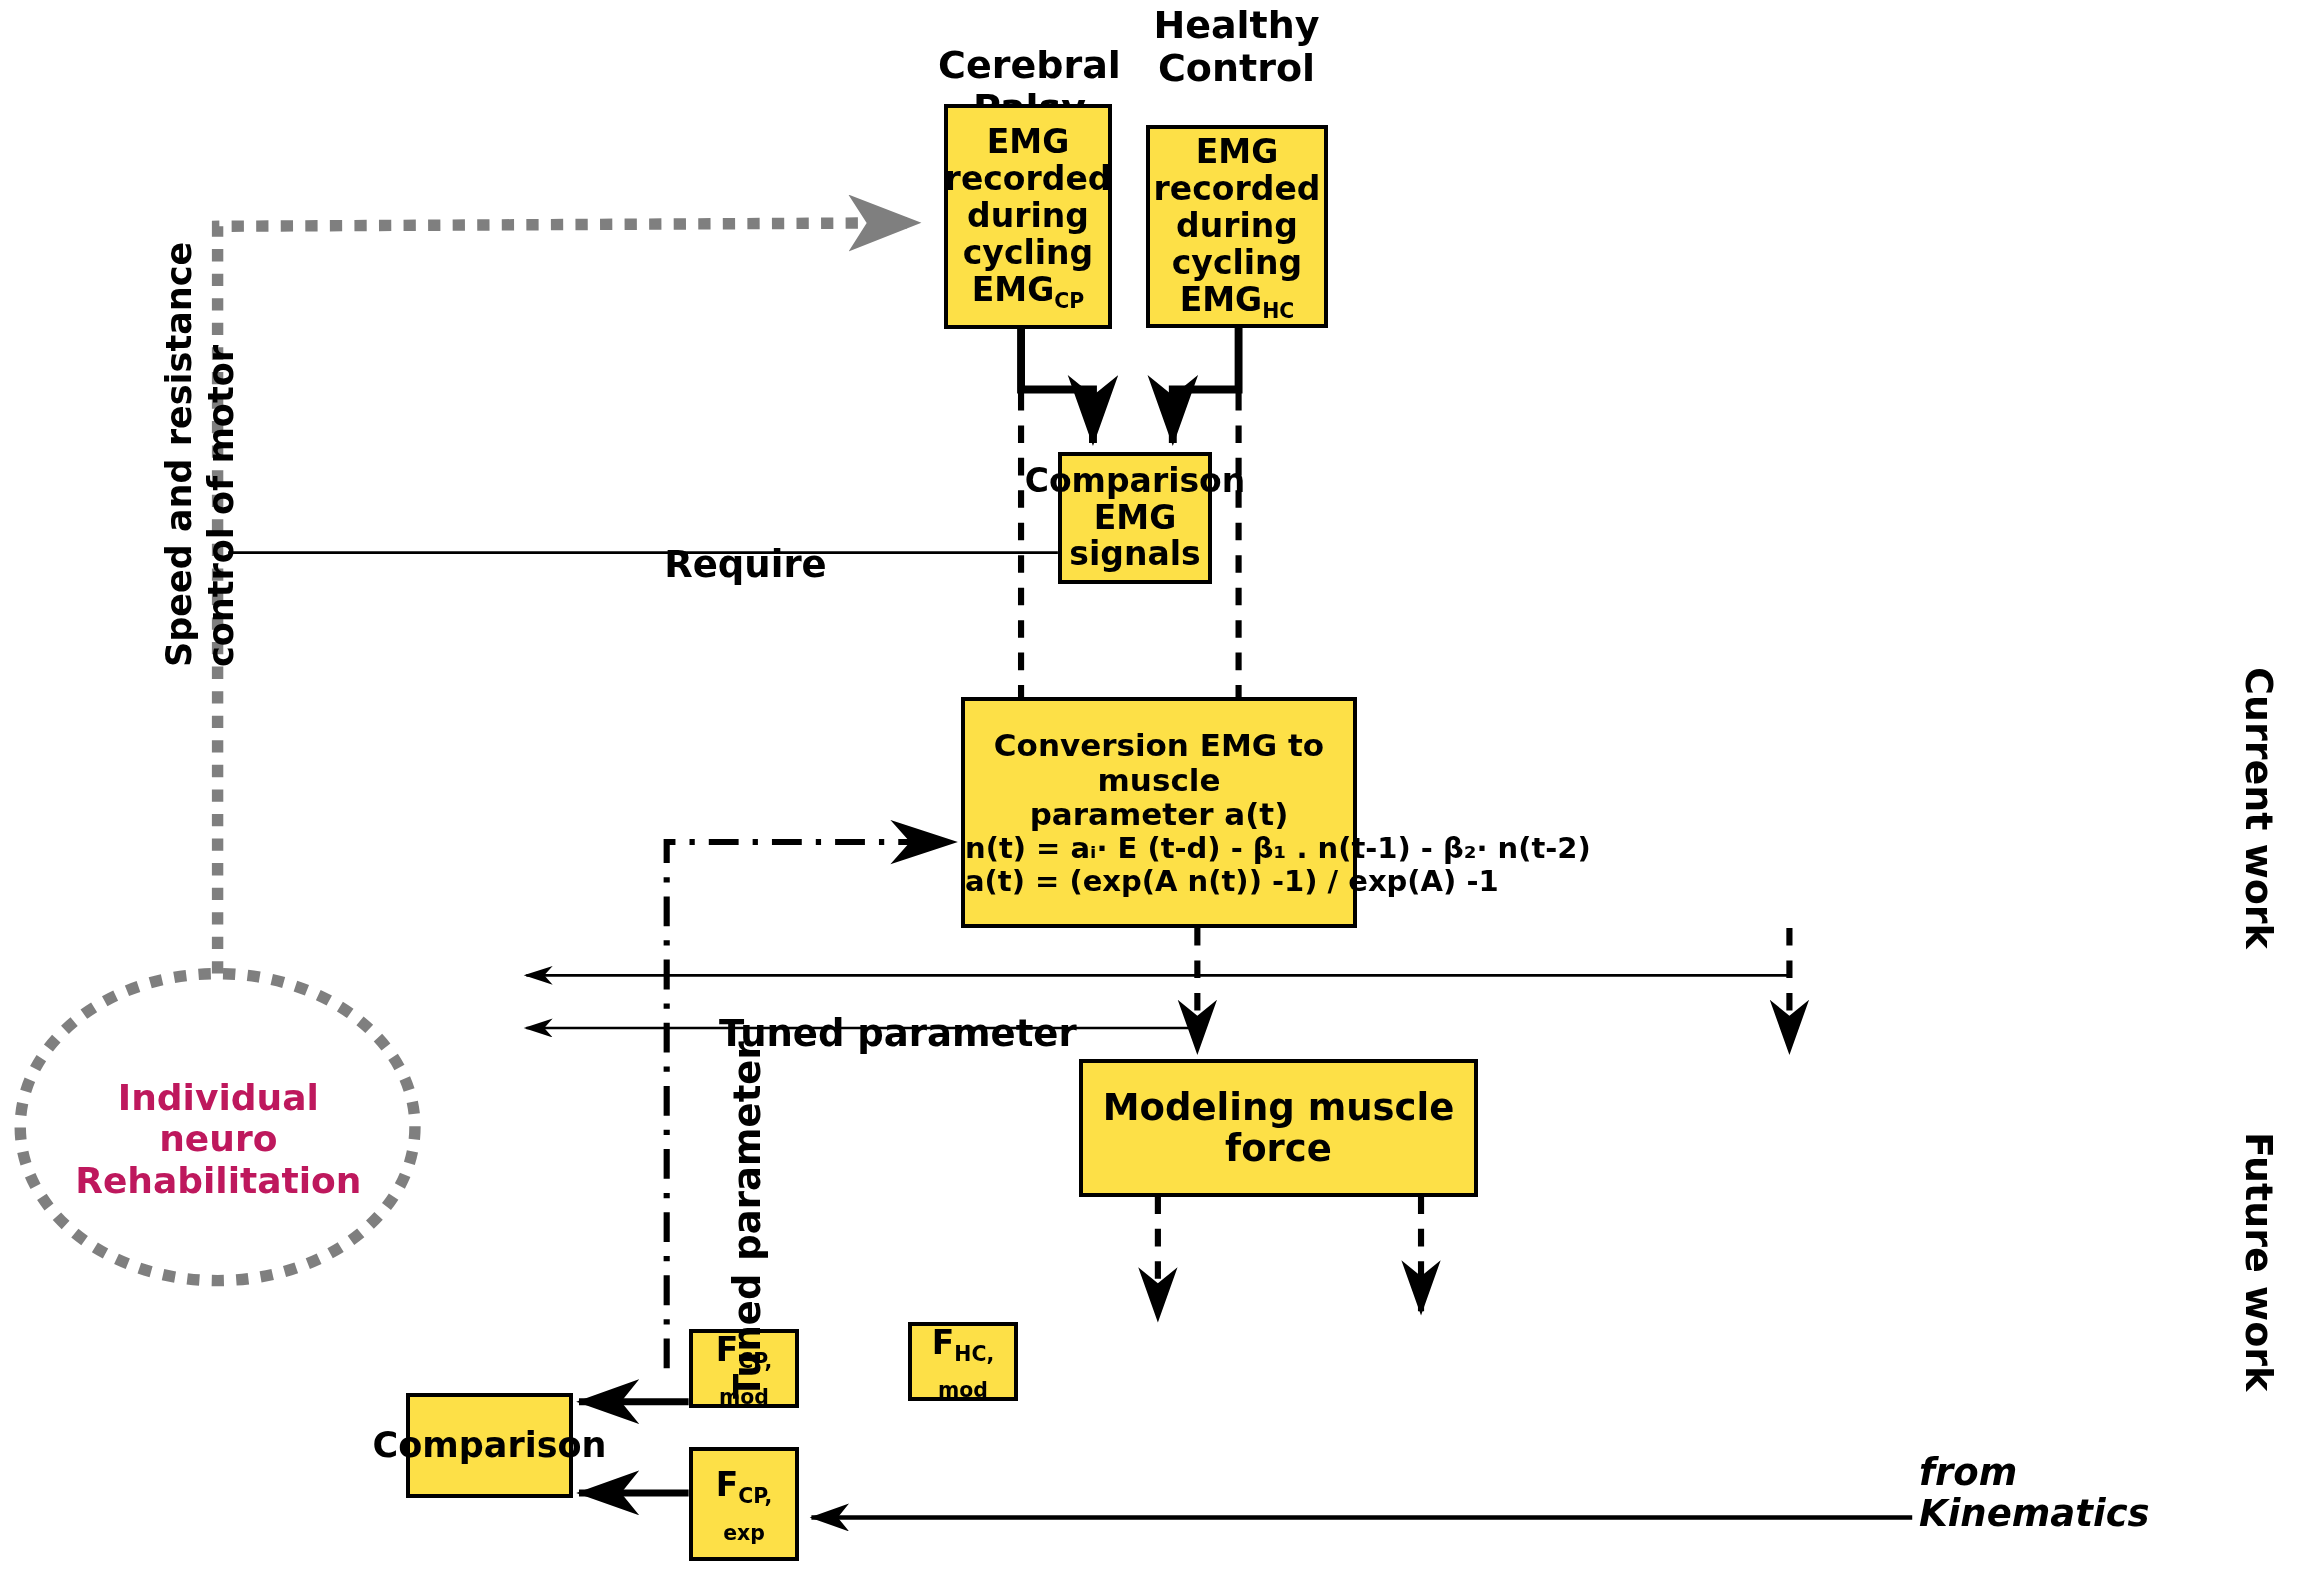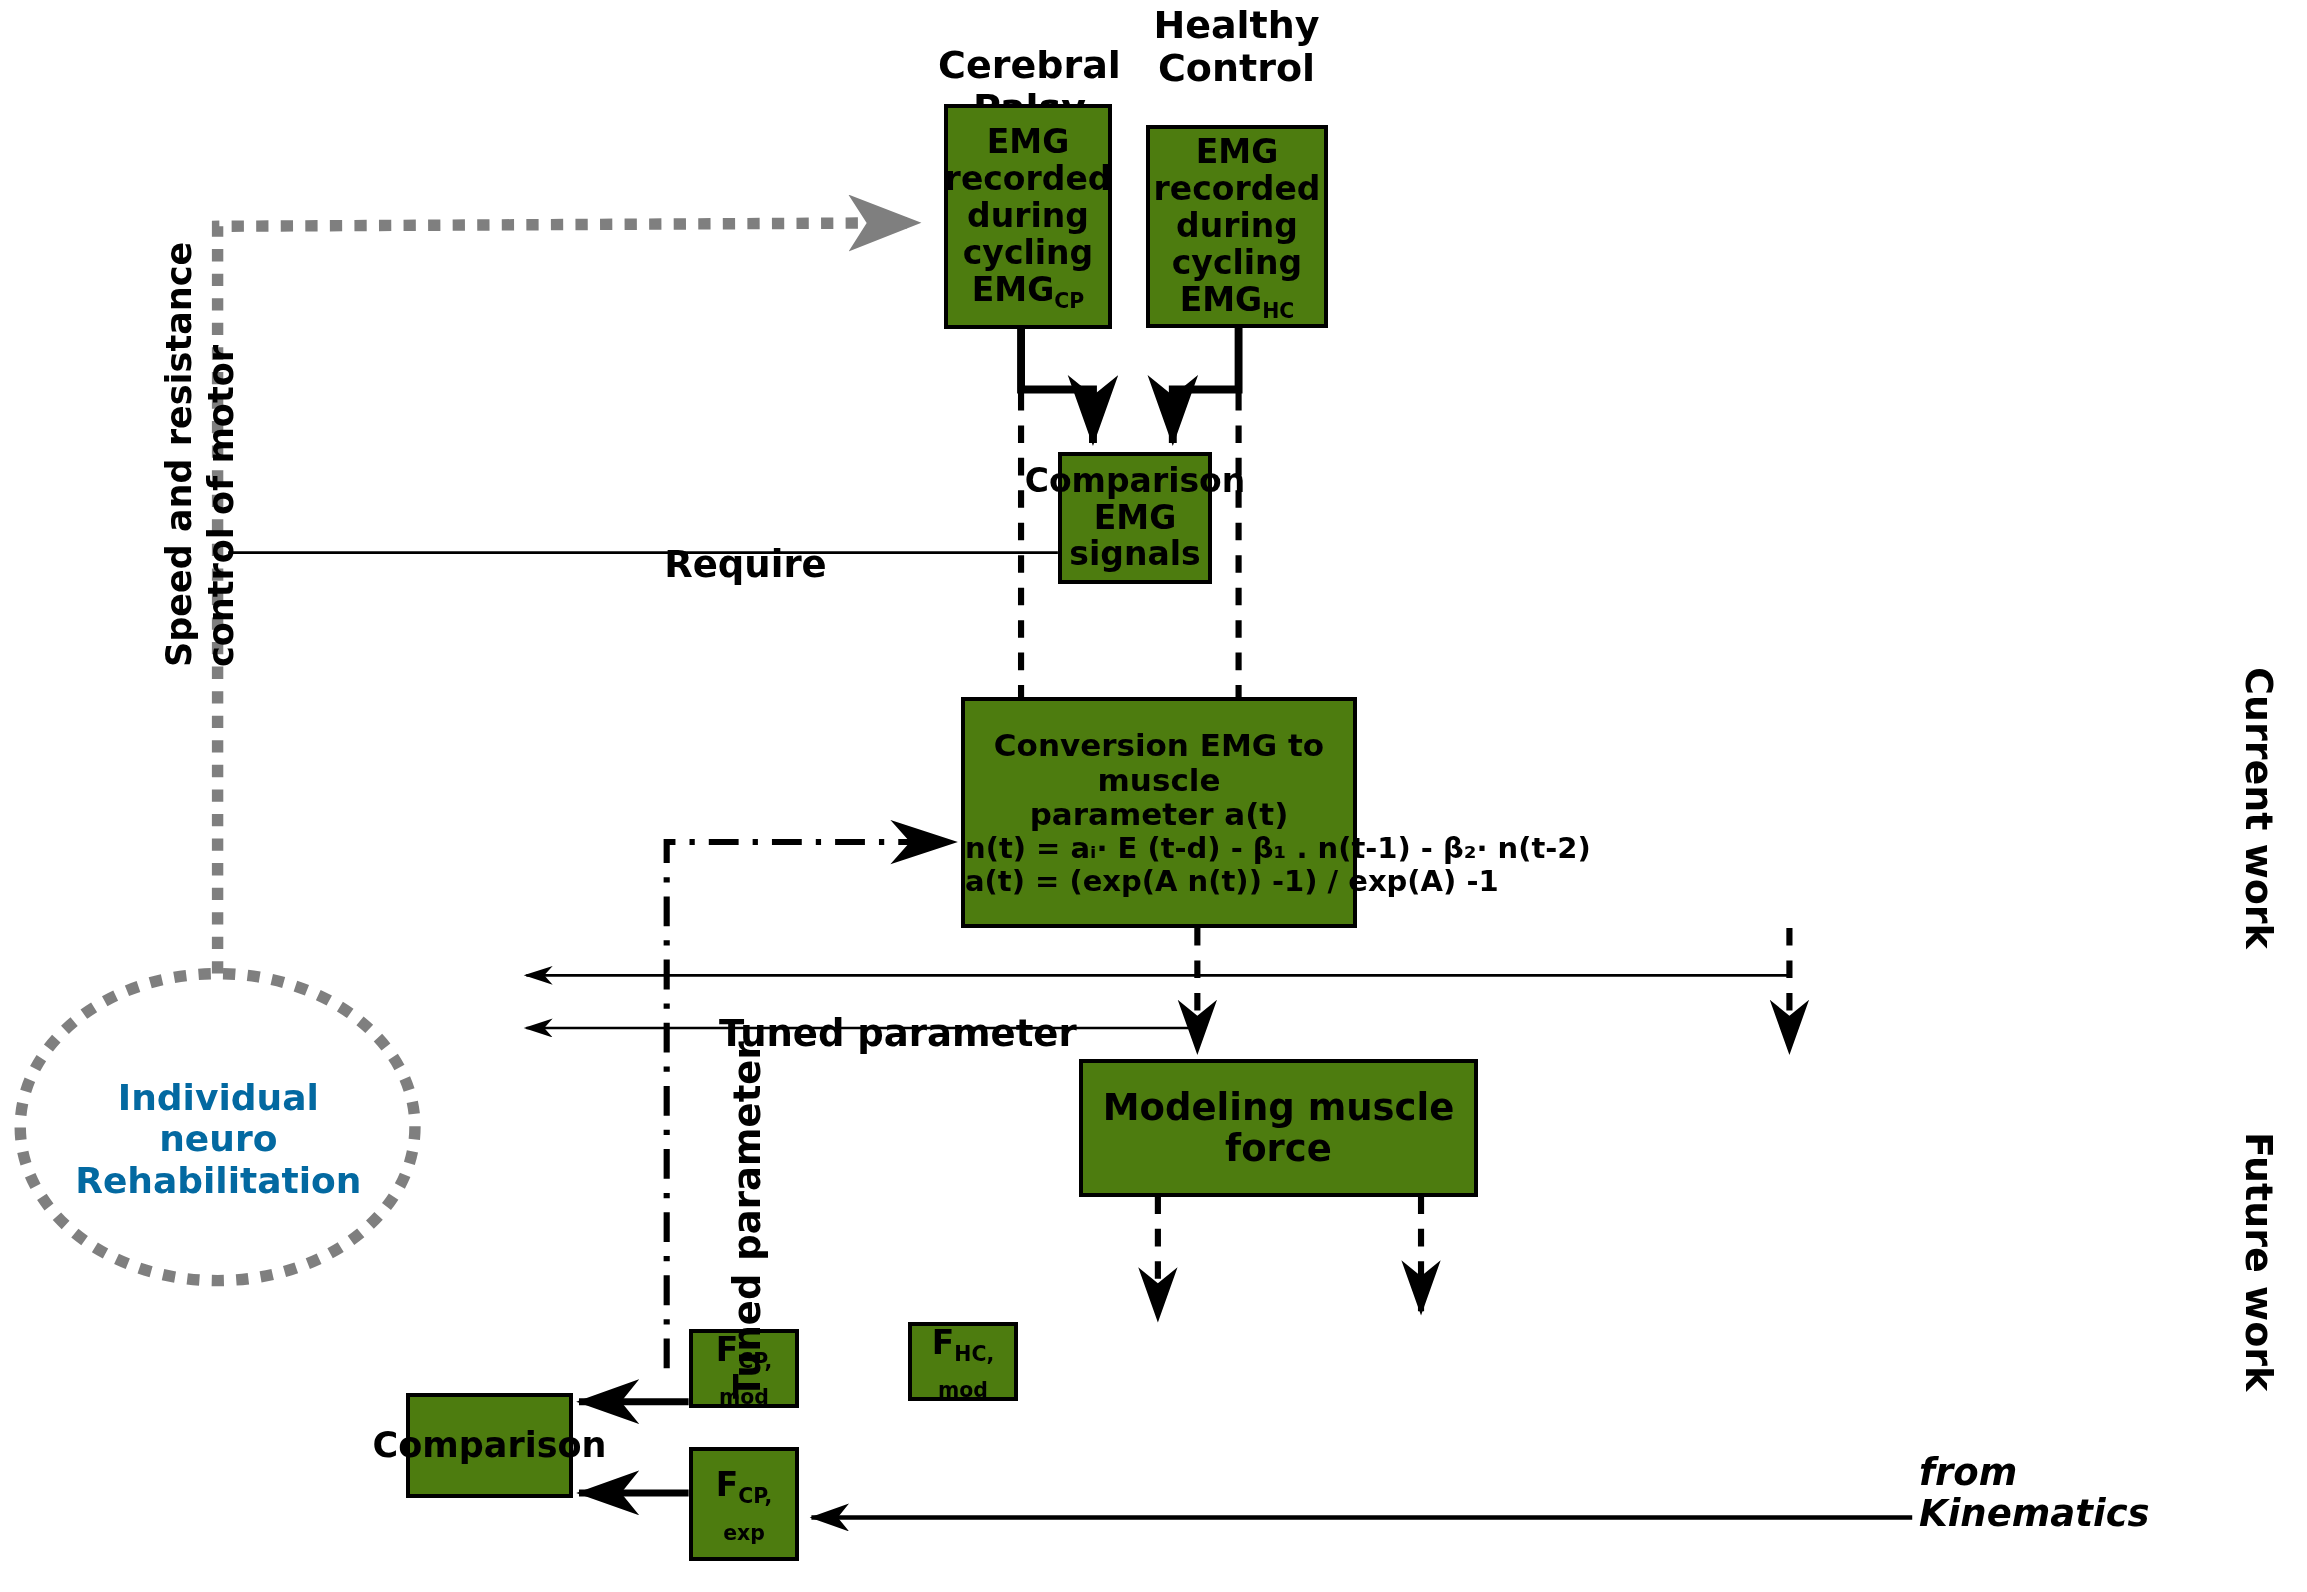--- a/index.html
+++ b/index.html
@@ -1,24 +1,24 @@
 <!DOCTYPE html>
 <html style="font-size:14px"><head>
 <meta charset="utf-8">
 <style>
   html,body{margin:0;padding:0;background:#ffffff;}
   #stage{position:relative;width:2307px;height:1592px;background:#ffffff;
          font-family:"DejaVu Sans", sans-serif;overflow:hidden;}
   svg.wires{position:absolute;left:0;top:0;width:2307px;height:1592px;}
-  .node{position:absolute;box-sizing:border-box;border:4.4px solid #000;background:#4d7c0f;
+  .node{position:absolute;box-sizing:border-box;border:4.4px solid #000;background:#fde047;
         display:flex;align-items:center;justify-content:center;text-align:center;
         font-weight:bold;color:#000;line-height:1.12;}
   .plain{position:absolute;color:#000;text-align:center;line-height:1.12;}
   .bold{font-weight:bold;}
-  .ellipse-lbl{position:absolute;text-align:center;line-height:1.15;color:#0369a1;}
+  .ellipse-lbl{position:absolute;text-align:center;line-height:1.15;color:#be185d;}
   .rot-ccw{transform-origin:0 0;transform:rotate(-90deg);white-space:nowrap;}
   .rot-cw{transform-origin:0 0;transform:rotate(90deg);white-space:nowrap;}
   .ital{font-style:italic;font-weight:bold;}
   sub{font-size:0.62em;vertical-align:baseline;position:relative;top:0.34em;}
   .eqline{white-space:nowrap;}
 </style>
 </head>
 <body>
 
 <div id="stage">

